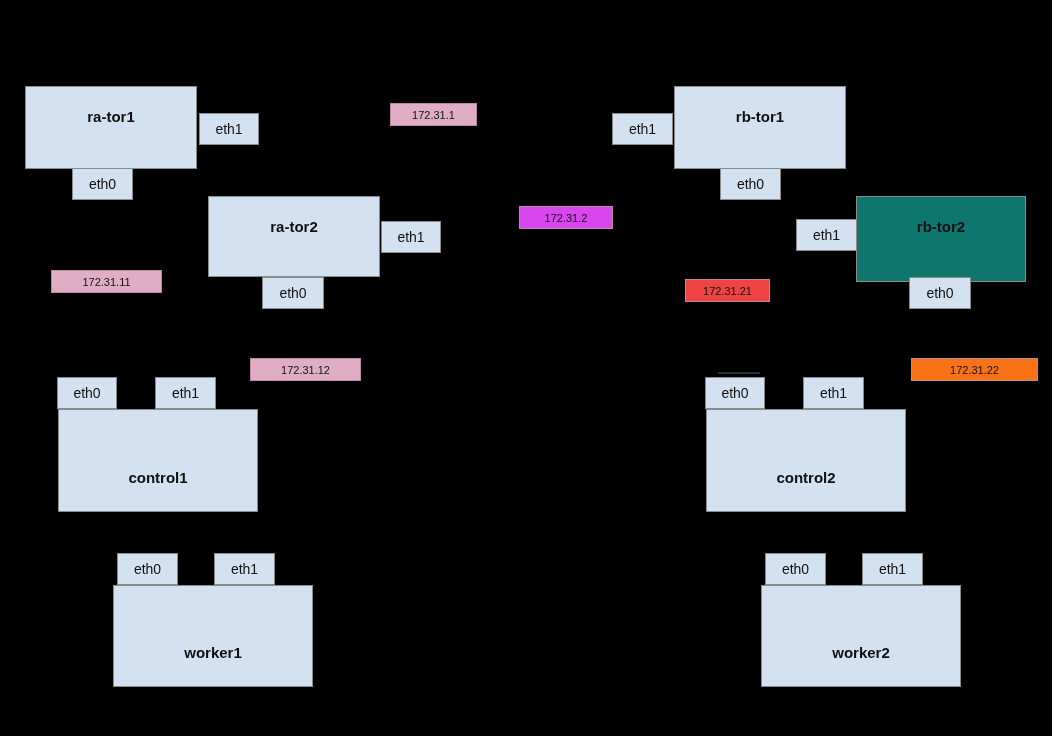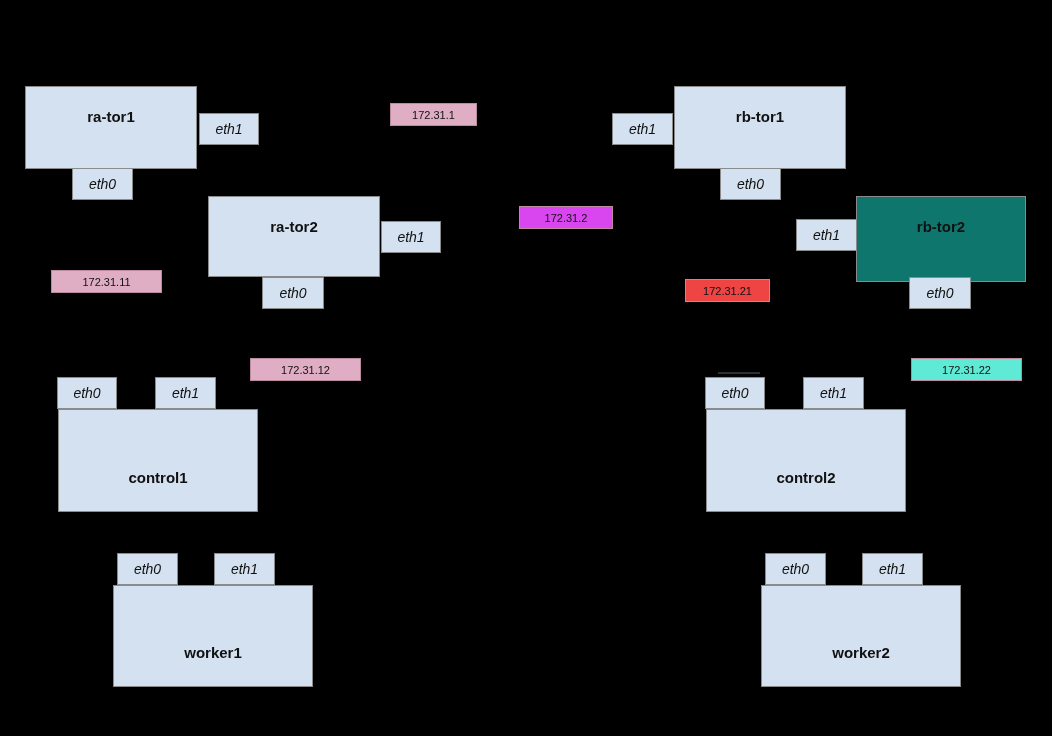--- a/index.html
+++ b/index.html
@@ -48,21 +48,20 @@
     box-sizing: border-box;
     display: flex;
     align-items: center;
     justify-content: center;
     color: #111111;
     font-size: 14px;
     height: 32px;
     white-space: nowrap;
     user-select: none;
     z-index: 5;
-    font-style: italic;
   }
   
   .netlabel {
     position: absolute;
     background: #e0aec4;
     border: 1px solid #b98aa0;
     box-sizing: border-box;
     display: flex;
     align-items: center;
     justify-content: center;
@@ -124,14 +123,14 @@
     <div class="iface" style="left: 803px; top: 377px; width: 61px; background: rgb(212, 225, 240); border-color: rgb(138, 138, 138);">eth1</div>
     <div class="iface" style="left: 117px; top: 553px; width: 61px; background: rgb(212, 225, 240); border-color: rgb(138, 138, 138);">eth0</div>
     <div class="iface" style="left: 214px; top: 553px; width: 61px; background: rgb(212, 225, 240); border-color: rgb(138, 138, 138);">eth1</div>
     <div class="iface" style="left: 765px; top: 553px; width: 61px; background: rgb(212, 225, 240); border-color: rgb(138, 138, 138);">eth0</div>
     <div class="iface" style="left: 862px; top: 553px; width: 61px; background: rgb(212, 225, 240); border-color: rgb(138, 138, 138);">eth1</div>
     <div class="netlabel" style="left: 390px; top: 103px; width: 87px; background: rgb(224, 174, 196); border-color: rgb(185, 138, 160);">172.31.1</div>
     <div class="netlabel" style="left: 519px; top: 206px; width: 94px; background: #d946ef; border-color: rgb(185, 138, 160);">172.31.2</div>
     <div class="netlabel" style="left: 51px; top: 270px; width: 111px; background: rgb(224, 174, 196); border-color: rgb(185, 138, 160);">172.31.11</div>
     <div class="netlabel" style="left: 250px; top: 358px; width: 111px; background: rgb(224, 174, 196); border-color: rgb(185, 138, 160);">172.31.12</div>
     <div class="netlabel" style="left: 685px; top: 279px; width: 85px; background: #ef4444; border-color: rgb(185, 138, 160);">172.31.21</div>
-    <div class="netlabel" style="left: 911px; top: 358px; width: 111px; background: #5eead4; border-color: rgb(185, 138, 160);">172.31.22</div>
+    <div class="netlabel" style="left: 911px; top: 358px; width: 127px; background: #f97316; border-color: rgb(185, 138, 160);">172.31.22</div>
   </div>
 
 </body></html>

